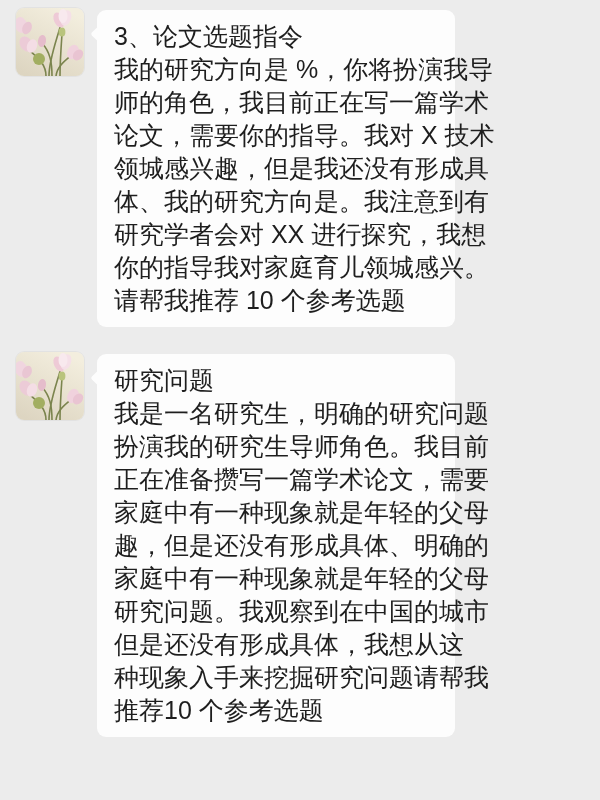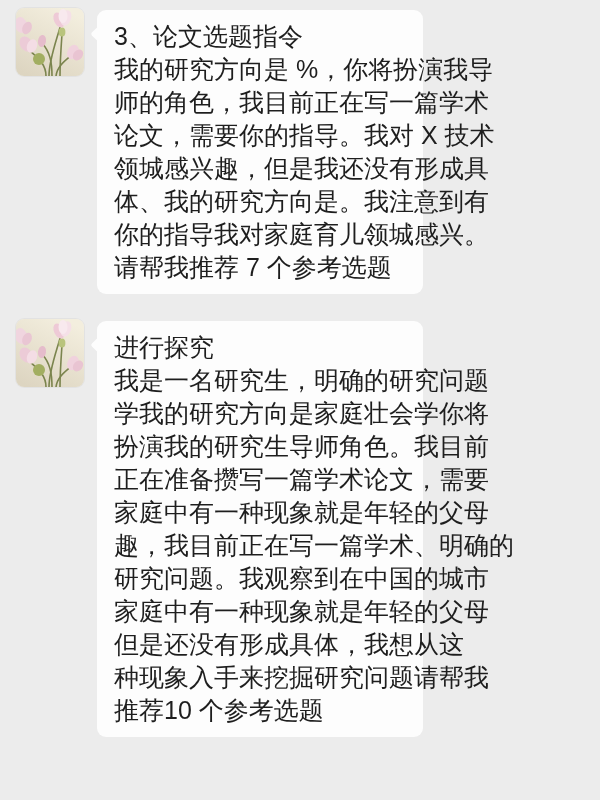--- a/index.html
+++ b/index.html
@@ -31,21 +31,21 @@
     box-shadow: 0 0 0 1px rgba(0,0,0,0.04);
   }
   .avatar svg { display: block; }
   .bubble {
     position: relative;
     margin-left: 13px;
     margin-top: 2px;
     background: #fdfdfd;
     border-radius: 9px;
     box-sizing: border-box;
-    width: 326px;
+    width: 358px;
     padding: 10px 17px;
   }
   .bubble .tail {
     position: absolute;
     left: -4px;
     top: 18px;
     width: 12px;
     height: 12px;
     background: #fdfdfd;
     transform: rotate(45deg);
@@ -95,22 +95,23 @@
       </svg>
     </div>
     <div class="bubble">
       <div class="tail"></div>
       <div class="line">3、论文选题指令</div>
       <div class="line">我的研究方向是 %，你将扮演我导</div>
       <div class="line">师的角色，我目前正在写一篇学术</div>
       <div class="line">论文，需要你的指导。我对 X 技术</div>
       <div class="line">领城感兴趣，但是我还没有形成具</div>
       <div class="line">体、我的研究方向是。我注意到有</div>
+      <div class="line">研究学者会对 XX 进行探究，我想</div>
       <div class="line">你的指导我对家庭育儿领城感兴。</div>
-      <div class="line">请帮我推荐 7 个参考选题</div>
+      <div class="line">请帮我推荐 10 个参考选题</div>
     </div>
   </div>
 
   <div class="msg-row">
     <div class="avatar">
       <svg viewBox="0 0 68 68" width="68" height="68">
         <rect width="68" height="68" fill="url(#avbg1)"></rect>
         <g stroke="#6f7a40" stroke-width="1.6" fill="none" opacity="0.9">
           <path d="M33 68 C33 52 40 34 45 16"></path>
           <path d="M36 68 C36 54 34 44 26 35"></path>
@@ -127,28 +128,27 @@
         <ellipse cx="11" cy="20" rx="4.5" ry="6.5" transform="rotate(25 11 20)" fill="#e9c6d3"></ellipse>
         <ellipse cx="10" cy="36" rx="6" ry="8" transform="rotate(-30 10 36)" fill="#eccbd7"></ellipse>
         <ellipse cx="16" cy="38" rx="5" ry="7" transform="rotate(20 16 38)" fill="#f4dde5"></ellipse>
         <ellipse cx="26" cy="33" rx="4" ry="6" transform="rotate(10 26 33)" fill="#e5bccb"></ellipse>
         <ellipse cx="57" cy="44" rx="5.5" ry="7.5" transform="rotate(25 57 44)" fill="#f0d2dd"></ellipse>
         <ellipse cx="62" cy="47" rx="4.5" ry="6" transform="rotate(40 62 47)" fill="#e9c4d2"></ellipse>
       </svg>
     </div>
     <div class="bubble">
       <div class="tail"></div>
-      <div class="line">进行探究</div>
+      <div class="line">研究问题</div>
       <div class="line">我是一名研究生，明确的研究问题</div>
-      <div class="line">学我的研究方向是家庭壮会学你将</div>
       <div class="line">扮演我的研究生导师角色。我目前</div>
       <div class="line">正在准备攒写一篇学术论文，需要</div>
       <div class="line">家庭中有一种现象就是年轻的父母</div>
-      <div class="line">趣，我目前正在写一篇学术、明确的</div>
+      <div class="line">趣，但是还没有形成具体、明确的</div>
+      <div class="line">家庭中有一种现象就是年轻的父母</div>
       <div class="line">研究问题。我观察到在中国的城市</div>
-      <div class="line">家庭中有一种现象就是年轻的父母</div>
       <div class="line">但是还没有形成具体，我想从这</div>
       <div class="line">种现象入手来挖掘研究问题请帮我</div>
       <div class="line">推荐10 个参考选题</div>
     </div>
   </div>
 
 </div>
 
 </body></html>

